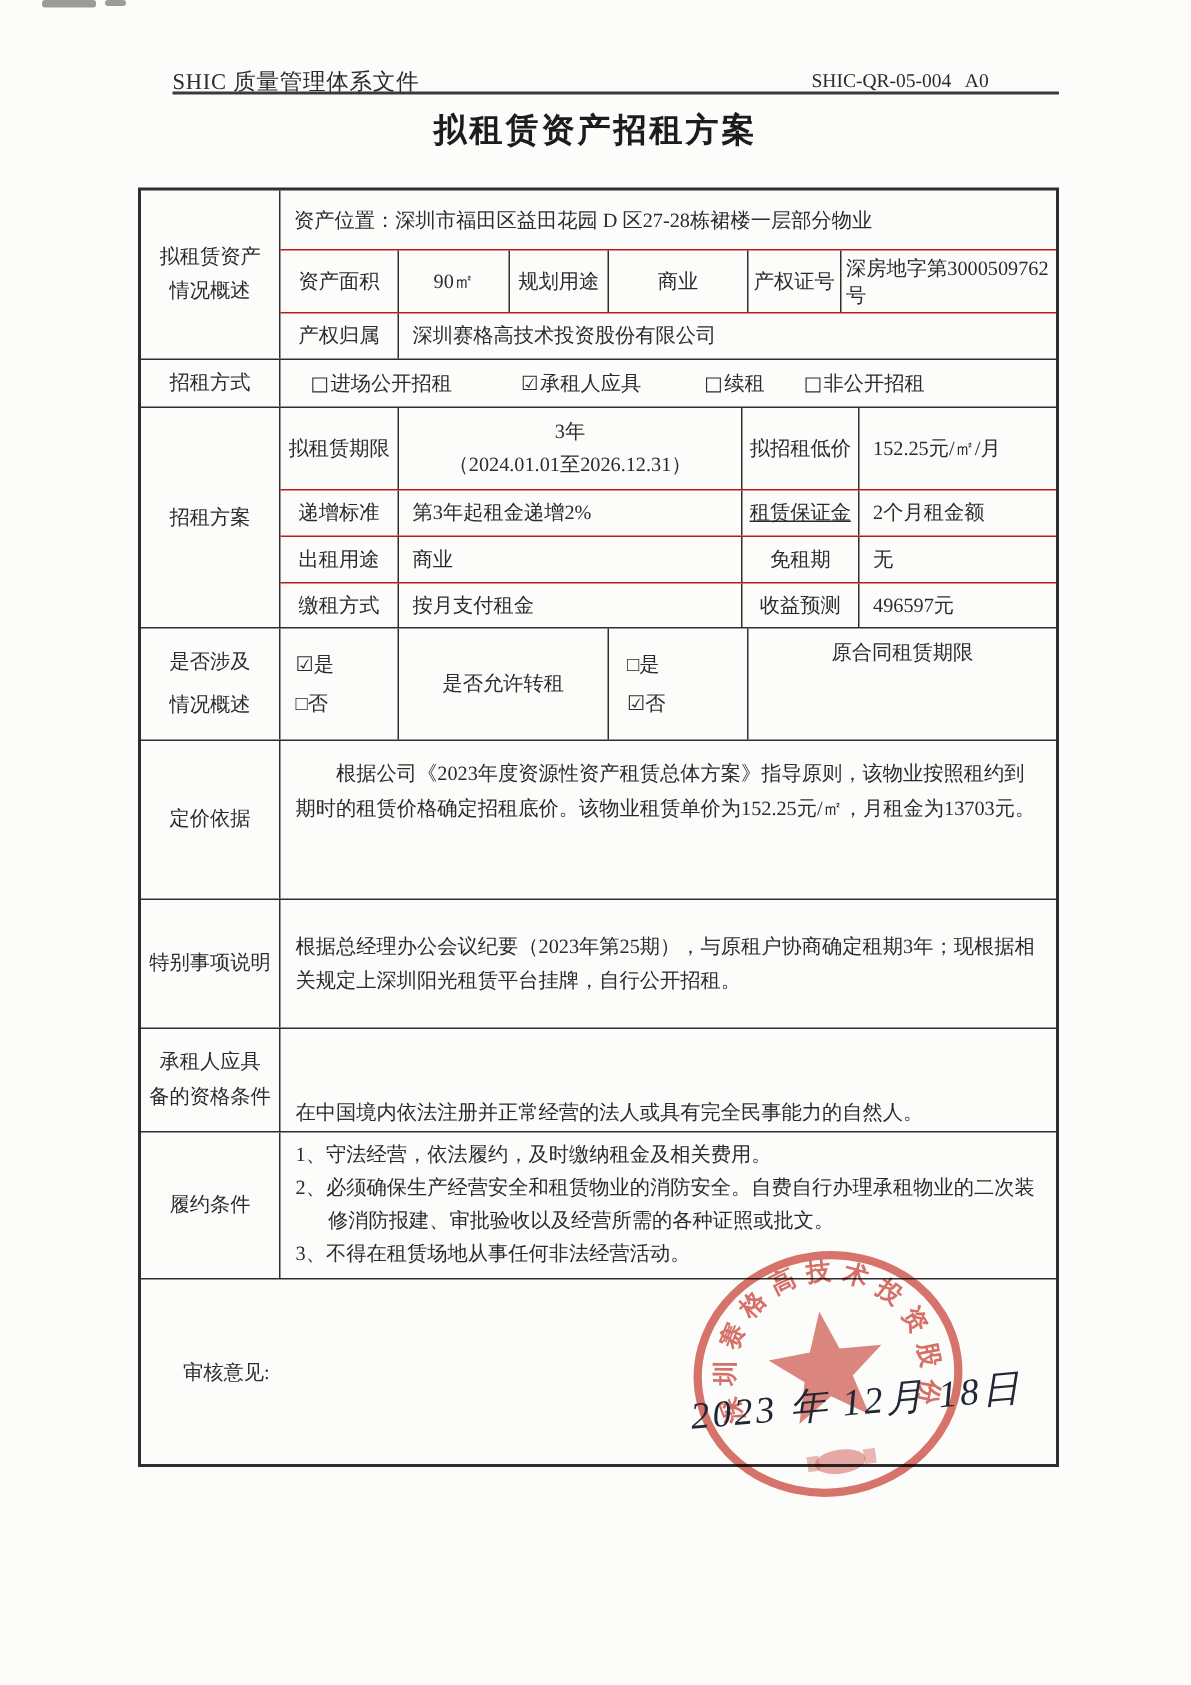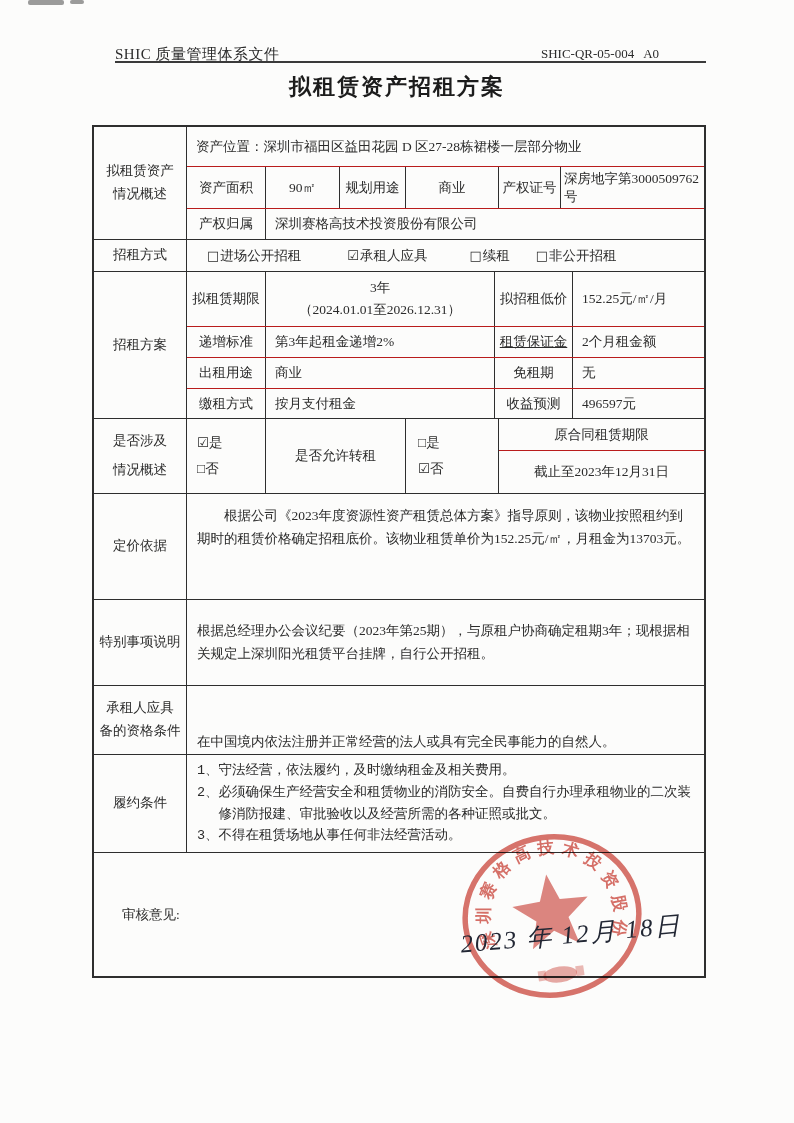--- a/index.html
+++ b/index.html
@@ -161,21 +161,20 @@
         </div>
         <div class="cell c" style="width:140px;">是否允许转租</div>
         <div class="cell" style="width:93px;padding-left:12px;">
           <div class="chk-lines">
             <span>□是</span>
             <span>☑否</span>
           </div>
         </div>
         <div class="cell" style="flex:1;flex-direction:column;align-items:stretch;display:flex;">
           <div class="row c cell" style="height:32px;border-right:none;justify-content:center;">原合同租赁期限</div>
-          <div class="row c cell" style="flex:1;border:none;justify-content:center;">截止至2023年12月31日</div>
         </div>
       </div>
     </div>
 
     <div class="sec" style="height:106px;">
       <div class="seclabel">定价依据</div>
       <div class="seccontent">
         <div class="para indent2">根据公司《2023年度资源性资产租赁总体方案》指导原则，该物业按照租约到期时的租赁价格确定招租底价。该物业租赁单价为152.25元/㎡，月租金为13703元。</div>
       </div>
     </div>
@@ -192,21 +191,21 @@
         <span>承租人应具</span>
         <span>备的资格条件</span>
       </div>
       <div class="seccontent" style="justify-content:flex-end;">
         <div class="para" style="padding-top:0;padding-bottom:0;">在中国境内依法注册并正常经营的法人或具有完全民事能力的自然人。</div>
       </div>
     </div>
 
     <div class="sec" style="height:98px;">
       <div class="seclabel">履约条件</div>
-      <div class="seccontent" style="justify-content:center;font-family:Liberation Mono, monospace;">
+      <div class="seccontent" style="justify-content:flex-start;">
         <div style="padding:4px 10px;">
           <div class="hang">1、守法经营，依法履约，及时缴纳租金及相关费用。</div>
           <div class="hang">2、必须确保生产经营安全和租赁物业的消防安全。自费自行办理承租物业的二次装修消防报建、审批验收以及经营所需的各种证照或批文。</div>
           <div class="hang">3、不得在租赁场地从事任何非法经营活动。</div>
         </div>
       </div>
     </div>
 
     <div class="sec" style="flex:1;">
       <div class="review-cell" style="flex:1;">

